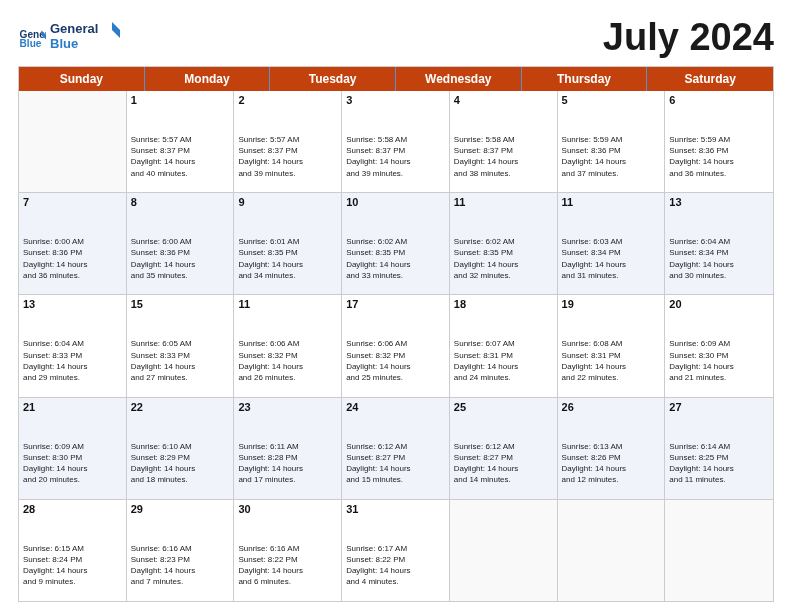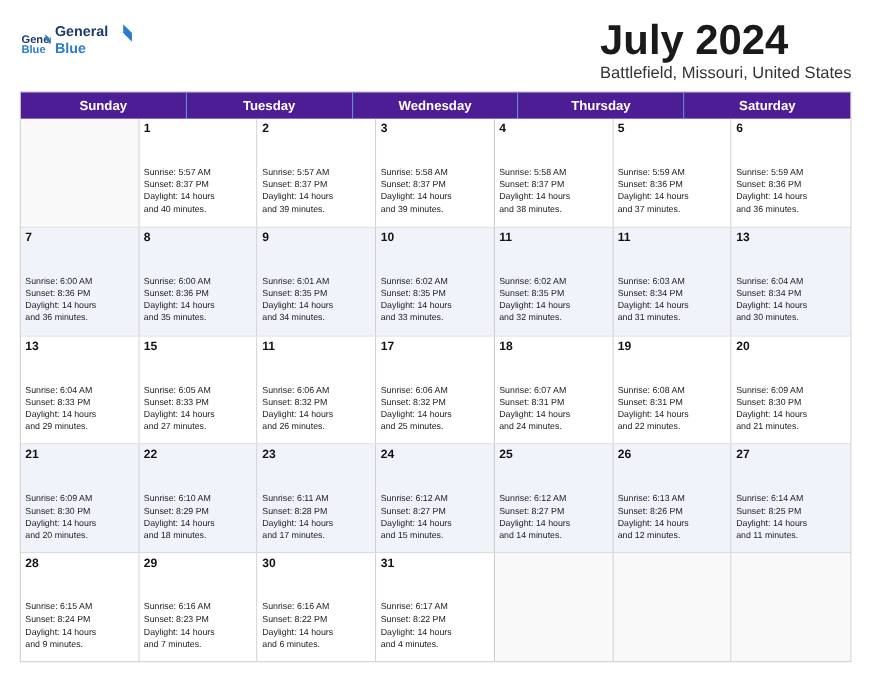--- a/index.html
+++ b/index.html
@@ -47,22 +47,22 @@
       margin-top: 2px;
     }
     .calendar {
       flex: 1;
       display: flex;
       flex-direction: column;
       border: 1px solid #ccc;
     }
     .cal-header {
       display: grid;
-      grid-template-columns: repeat(5, 1fr);
-      background: #4c1d95;
+      grid-template-columns: repeat(6, 1fr);
+      background: #c2410c;
     }
     .cal-header-cell {
       color: #fff;
       font-size: 12px;
       font-weight: bold;
       text-align: center;
       padding: 5px 2px;
       border-right: 1px solid #5a8fd0;
     }
     .cal-header-cell:last-child { border-right: none; }
@@ -119,27 +119,27 @@
         <svg width="70" height="36">
           <text x="0" y="15" font-size="13" font-weight="bold" fill="#1a3a6b">General</text>
           <text x="0" y="30" font-size="13" font-weight="bold" fill="#2a7dc9">Blue</text>
           <polygon points="62,4 70,12 62,12" fill="#2a7dc9"></polygon>
           <polygon points="62,12 70,12 70,20" fill="#2a7dc9"></polygon>
         </svg>
       </div>
     </div>
     <div class="title-block">
       <div class="main-title">July 2024</div>
-      <div class="subtitle">Battlefield, Missouri, United States</div>
     </div>
   </div>
 
   <div class="calendar">
     <div class="cal-header">
     <div class="cal-header-cell">Sunday</div>
+        <div class="cal-header-cell">Monday</div>
         <div class="cal-header-cell">Tuesday</div>
         <div class="cal-header-cell">Wednesday</div>
         <div class="cal-header-cell">Thursday</div>
         <div class="cal-header-cell">Saturday</div>
       </div>
     <div class="cal-body">
     <div class="cal-row">
           <div class="cal-cell empty"></div>
           <div class="cal-cell">
             <span class="day-num">1</span>

